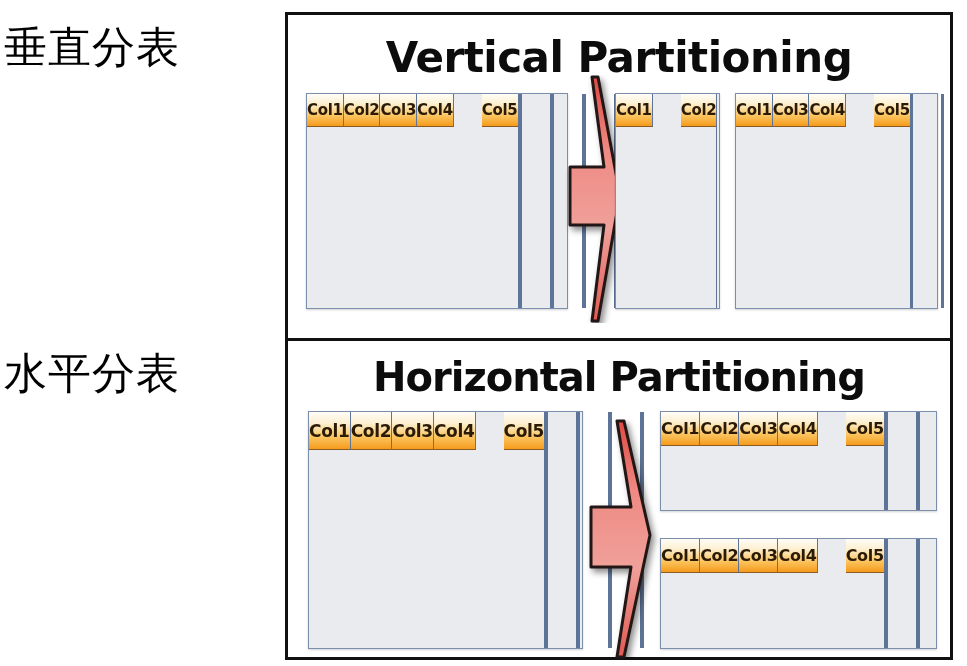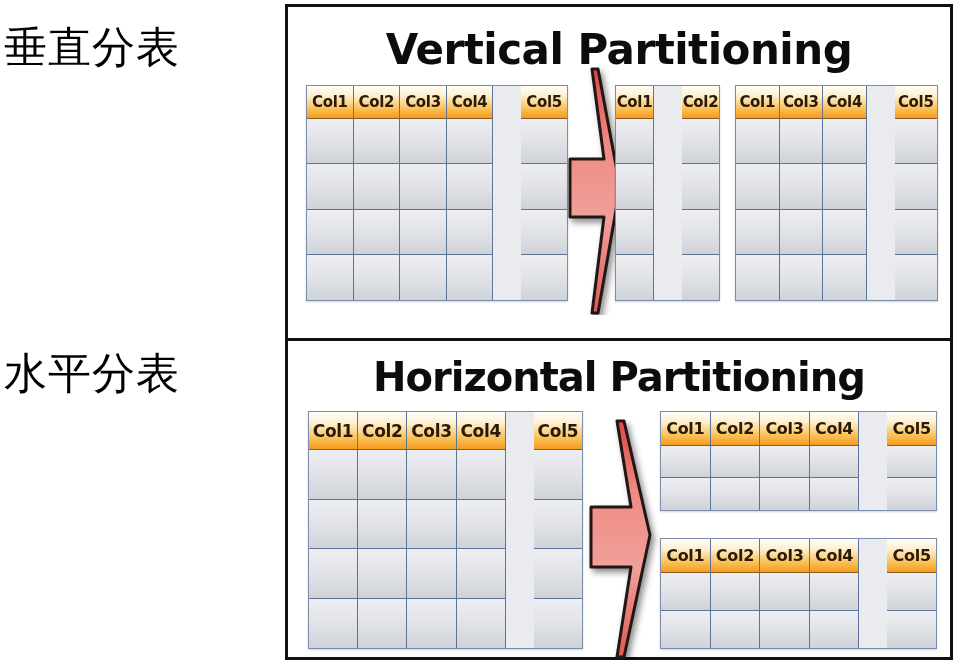--- a/index.html
+++ b/index.html
@@ -38,21 +38,21 @@
 
   
   .panel {
     position: absolute;
     background: #ffffff;
     border: 3px solid #111111;
     box-sizing: border-box;
   }
   #panel-vertical {
     left: 285px;
-    top: 4px;
+    top: 12px;
     width: 668px;
     height: 348px;
   }
   #panel-horizontal {
     left: 285px;
     top: 338px;
     width: 668px;
     height: 322px;
   }
 
@@ -75,21 +75,21 @@
   #title-horizontal {
     top: 16px;
     font-size: 40px;
     letter-spacing: -1px;
   }
 
   
   .tbl {
     position: absolute;
     display: flex;
-    flex-direction: column;
+    flex-direction: row;
     border: 1px solid #7b8fad;
     box-sizing: border-box;
     background: #e9ebee;
     box-shadow: 0 1px 2px rgba(0,0,0,0.18);
   }
   .tbl .row {
     display: flex;
     flex: 1 1 0;
     min-height: 0;
   }

